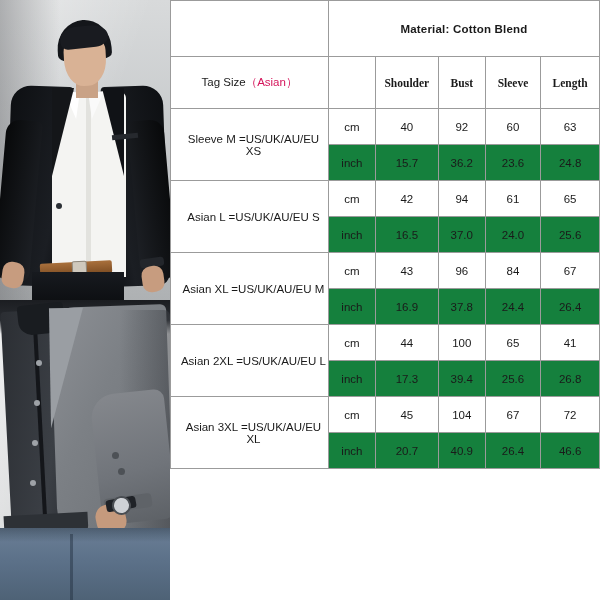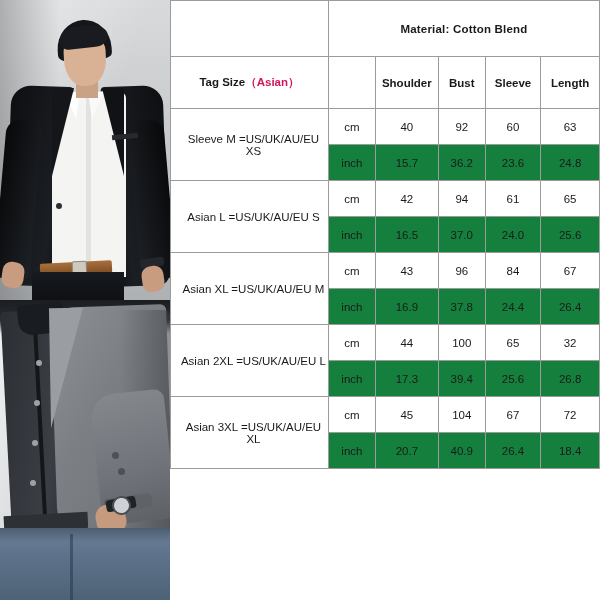--- a/index.html
+++ b/index.html
@@ -374,23 +374,24 @@
   .material-cell {
     font-size: 13.5px;
     font-weight: bold;
     letter-spacing: 0.2px;
     height: 56px !important;
   }
   .header-cell {
     font-weight: bold;
     font-size: 12.5px;
     height: 52px !important;
+    font-family: Liberation Serif, serif;
   }
   .tag-size-cell {
-    font-weight: bold;
+    font-weight: normal;
     font-size: 12.5px;
     height: 52px !important;
   }
   .tag-asian {
     color: #d4145a;
   }
   .size-name {
     font-size: 11.5px;
     text-align: left;
     padding-left: 8px !important;
@@ -535,21 +536,21 @@
           <td>24.4</td>
           <td>26.4</td>
         </tr>
 
         <tr>
           <td class="size-name" rowspan="2">Asian 2XL =US/UK/AU/EU L</td>
           <td class="unit-cell">cm</td>
           <td>44</td>
           <td>100</td>
           <td>65</td>
-          <td>32</td>
+          <td>41</td>
         </tr>
         <tr class="row-inch">
           <td class="unit-cell">inch</td>
           <td>17.3</td>
           <td>39.4</td>
           <td>25.6</td>
           <td>26.8</td>
         </tr>
 
         <tr>
@@ -558,18 +559,18 @@
           <td>45</td>
           <td>104</td>
           <td>67</td>
           <td>72</td>
         </tr>
         <tr class="row-inch">
           <td class="unit-cell">inch</td>
           <td>20.7</td>
           <td>40.9</td>
           <td>26.4</td>
-          <td>18.4</td>
+          <td>46.6</td>
         </tr>
       </tbody>
     </table>
   </div>
 </div>
 
 </body></html>

